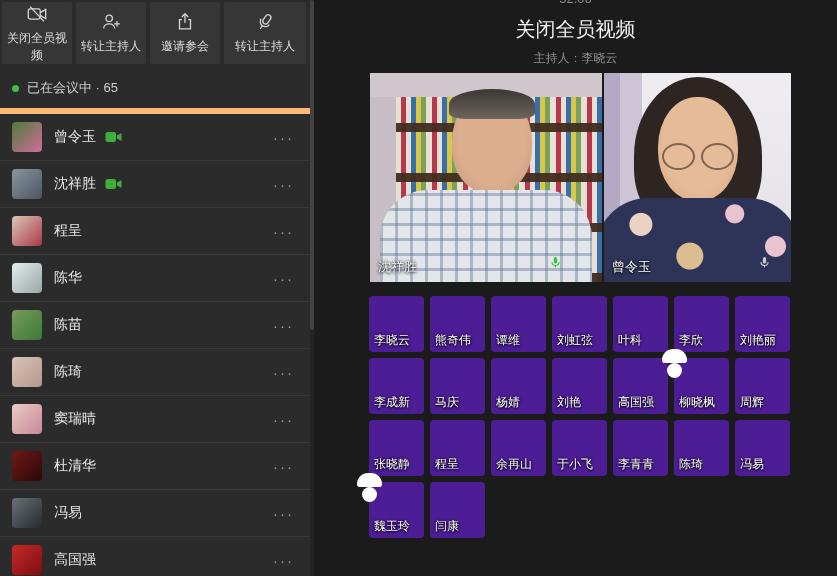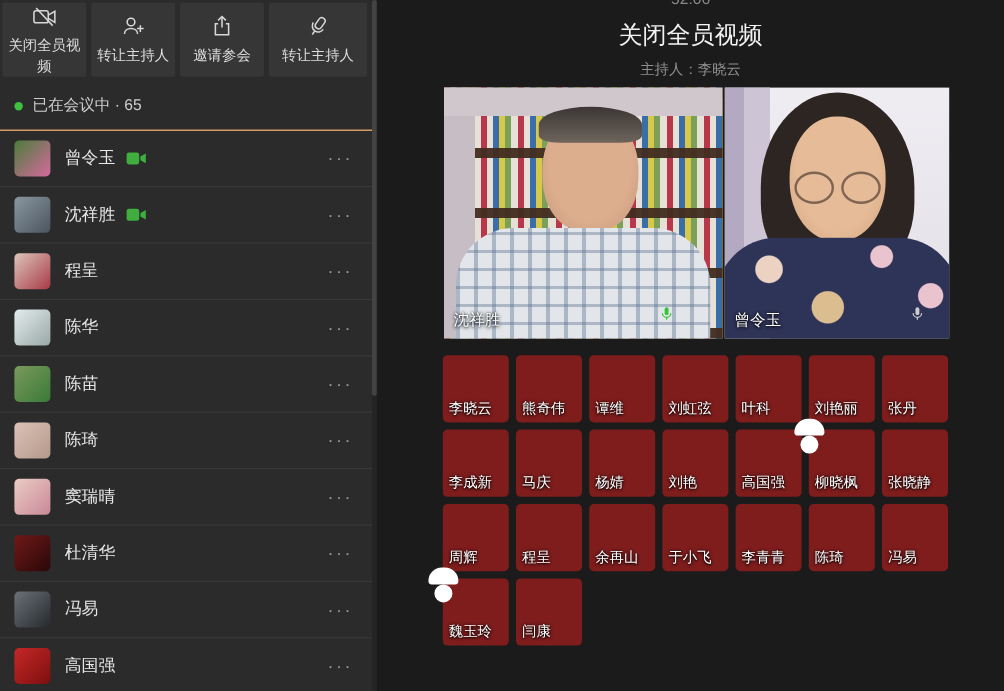--- a/index.html
+++ b/index.html
@@ -15,21 +15,21 @@
   .scroll-thumb{position:absolute;left:0;top:0;width:4px;height:330px;background:#434343;border-radius:2px;}
 
   .toolbar{display:flex;gap:4px;padding:2px;}
   .tb-btn{width:70px;height:62px;background:#363636;border-radius:2px;border:none;
     display:flex;flex-direction:column;align-items:center;justify-content:center;gap:5px;
     color:#dcdcdc;font-size:12px;cursor:pointer;padding:0;font-family:inherit;}
   .tb-btn:last-child{width:82px;}
   .tb-btn svg{display:block;}
 
   .status{display:flex;align-items:center;gap:8px;padding:13px 12px 11px 12px;
-    color:#cfcfcf;font-size:13px;border-bottom:1px solid #fdba74;}
+    color:#cfcfcf;font-size:13px;border-bottom:6px solid #fdba74;}
   .dot{width:7px;height:7px;border-radius:50%;background:currentColor;}
 
   .prow{height:46px;display:flex;align-items:center;padding:0 12px;border-bottom:1px solid #383838;cursor:pointer;}
   .pavatar{width:30px;height:30px;border-radius:4px;margin-right:12px;flex:none;}
   .pname{font-size:14px;color:#e8e8e8;}
   .cam-icon{margin-left:9px;display:flex;align-items:center;}
   .pmore{margin-left:auto;color:#9a9a9a;font-size:15px;letter-spacing:2px;background:none;border:none;cursor:pointer;line-height:1;padding:2px 4px;}
 
   
   .main{position:absolute;left:314px;top:0;width:523px;height:576px;}
@@ -83,21 +83,21 @@
   .woman-body{position:absolute;left:-8px;bottom:-4px;width:204px;height:88px;border-radius:52px 52px 0 0;
     background:
       radial-gradient(circle at 22% 30%,#ecd2c2 11px,rgba(0,0,0,0) 12px),
       radial-gradient(circle at 68% 18%,#e9c3cd 9px,rgba(0,0,0,0) 10px),
       radial-gradient(circle at 46% 66%,#dcbd90 13px,rgba(0,0,0,0) 14px),
       radial-gradient(circle at 88% 55%,#e9c3cd 10px,rgba(0,0,0,0) 11px),
       #2e3358;}
 
   
   .grid{position:absolute;left:55px;top:296px;width:430px;display:flex;flex-wrap:wrap;gap:6px;}
-  .tile{width:55px;height:56px;background:#7f1d1d;border-radius:4px;position:relative;padding-top:5px;box-sizing:border-box;cursor:pointer;}
+  .tile{width:55px;height:56px;background:#4c1d95;border-radius:4px;position:relative;padding-top:5px;box-sizing:border-box;cursor:pointer;}
   .tavatar{width:45px;height:45px;border-radius:6px;margin:0 auto;}
   .tname{position:absolute;left:5px;bottom:3px;font-size:12px;color:#fff;white-space:nowrap;
     text-shadow:0 1px 2px #000,0 0 3px #000;}
 
   .default-person{position:relative;}
   .default-person::before{content:'';position:absolute;left:50%;top:16%;width:15px;height:15px;
     margin-left:-7.5px;border-radius:50%;background:#fff;}
   .default-person::after{content:'';position:absolute;left:50%;bottom:11%;width:25px;height:14px;
     margin-left:-12.5px;border-radius:12px 12px 3px 3px;background:#fff;}
 </style>
@@ -272,30 +272,30 @@
       </span>
     </div>
   </div>
 
   <div class="grid">
     <div class="tile"><span class="tavatar" style="background: linear-gradient(135deg, rgb(224, 156, 60), rgb(63, 143, 104));"></span><span class="tname">李晓云</span></div>
     <div class="tile"><span class="tavatar" style="background: linear-gradient(135deg, rgb(154, 154, 154), rgb(30, 30, 30));"></span><span class="tname">熊奇伟</span></div>
     <div class="tile"><span class="tavatar" style="background: linear-gradient(135deg, rgb(196, 196, 196), rgb(106, 106, 106));"></span><span class="tname">谭维</span></div>
     <div class="tile"><span class="tavatar" style="background: linear-gradient(135deg, rgb(242, 239, 233), rgb(181, 48, 48));"></span><span class="tname">刘虹弦</span></div>
     <div class="tile"><span class="tavatar" style="background: linear-gradient(135deg, rgb(124, 139, 160), rgb(44, 54, 68));"></span><span class="tname">叶科</span></div>
+    <div class="tile"><span class="tavatar" style="background: linear-gradient(135deg, rgb(207, 227, 184), rgb(143, 186, 125));"></span><span class="tname">李欣</span></div>
     <div class="tile"><span class="tavatar" style="background: linear-gradient(135deg, rgb(74, 147, 168), rgb(29, 79, 112));"></span><span class="tname">刘艳丽</span></div>
-    <div class="tile"><span class="tavatar" style="background: linear-gradient(135deg, rgb(230, 221, 208), rgb(191, 174, 156));"></span><span class="tname">张丹</span></div>
     <div class="tile"><span class="tavatar" style="background: linear-gradient(135deg, rgb(106, 86, 64), rgb(36, 28, 18));"></span><span class="tname">李成新</span></div>
     <div class="tile"><span class="tavatar" style="background: linear-gradient(135deg, rgb(119, 135, 111), rgb(40, 52, 42));"></span><span class="tname">马庆</span></div>
     <div class="tile"><span class="tavatar" style="background: linear-gradient(135deg, rgb(85, 85, 96), rgb(143, 28, 28));"></span><span class="tname">杨婧</span></div>
     <div class="tile"><span class="tavatar" style="background: linear-gradient(135deg, rgb(86, 122, 72), rgb(31, 46, 27));"></span><span class="tname">刘艳</span></div>
     <div class="tile"><span class="tavatar" style="background: linear-gradient(135deg, rgb(198, 40, 40), rgb(125, 15, 15));"></span><span class="tname">高国强</span></div>
     <div class="tile"><span class="tavatar default-person" style="background: linear-gradient(135deg, rgb(85, 167, 232), rgb(43, 114, 194));"></span><span class="tname">柳晓枫</span></div>
+    <div class="tile"><span class="tavatar" style="background: linear-gradient(135deg, rgb(205, 188, 218), rgb(144, 171, 110));"></span><span class="tname">周辉</span></div>
     <div class="tile"><span class="tavatar" style="background: linear-gradient(135deg, rgb(224, 193, 173), rgb(182, 141, 122));"></span><span class="tname">张晓静</span></div>
-    <div class="tile"><span class="tavatar" style="background: linear-gradient(135deg, rgb(205, 188, 218), rgb(144, 171, 110));"></span><span class="tname">周辉</span></div>
     <div class="tile"><span class="tavatar" style="background: linear-gradient(135deg, rgb(220, 198, 186), rgb(168, 58, 70));"></span><span class="tname">程呈</span></div>
     <div class="tile"><span class="tavatar" style="background: linear-gradient(135deg, rgb(221, 228, 212), rgb(170, 184, 160));"></span><span class="tname">余再山</span></div>
     <div class="tile"><span class="tavatar" style="background: linear-gradient(135deg, rgb(108, 187, 78), rgb(61, 143, 51));"></span><span class="tname">于小飞</span></div>
     <div class="tile"><span class="tavatar" style="background: linear-gradient(135deg, rgb(236, 205, 178), rgb(196, 148, 124));"></span><span class="tname">李青青</span></div>
     <div class="tile"><span class="tavatar" style="background: linear-gradient(135deg, rgb(220, 195, 184), rgb(180, 152, 138));"></span><span class="tname">陈琦</span></div>
     <div class="tile"><span class="tavatar" style="background: linear-gradient(135deg, rgb(106, 114, 120), rgb(38, 41, 45));"></span><span class="tname">冯易</span></div>
     <div class="tile"><span class="tavatar default-person" style="background: linear-gradient(135deg, rgb(85, 167, 232), rgb(43, 114, 194));"></span><span class="tname">魏玉玲</span></div>
     <div class="tile"><span class="tavatar" style="background: linear-gradient(135deg, rgb(122, 130, 138), rgb(34, 38, 42));"></span><span class="tname">闫康</span></div>
   </div>
 

